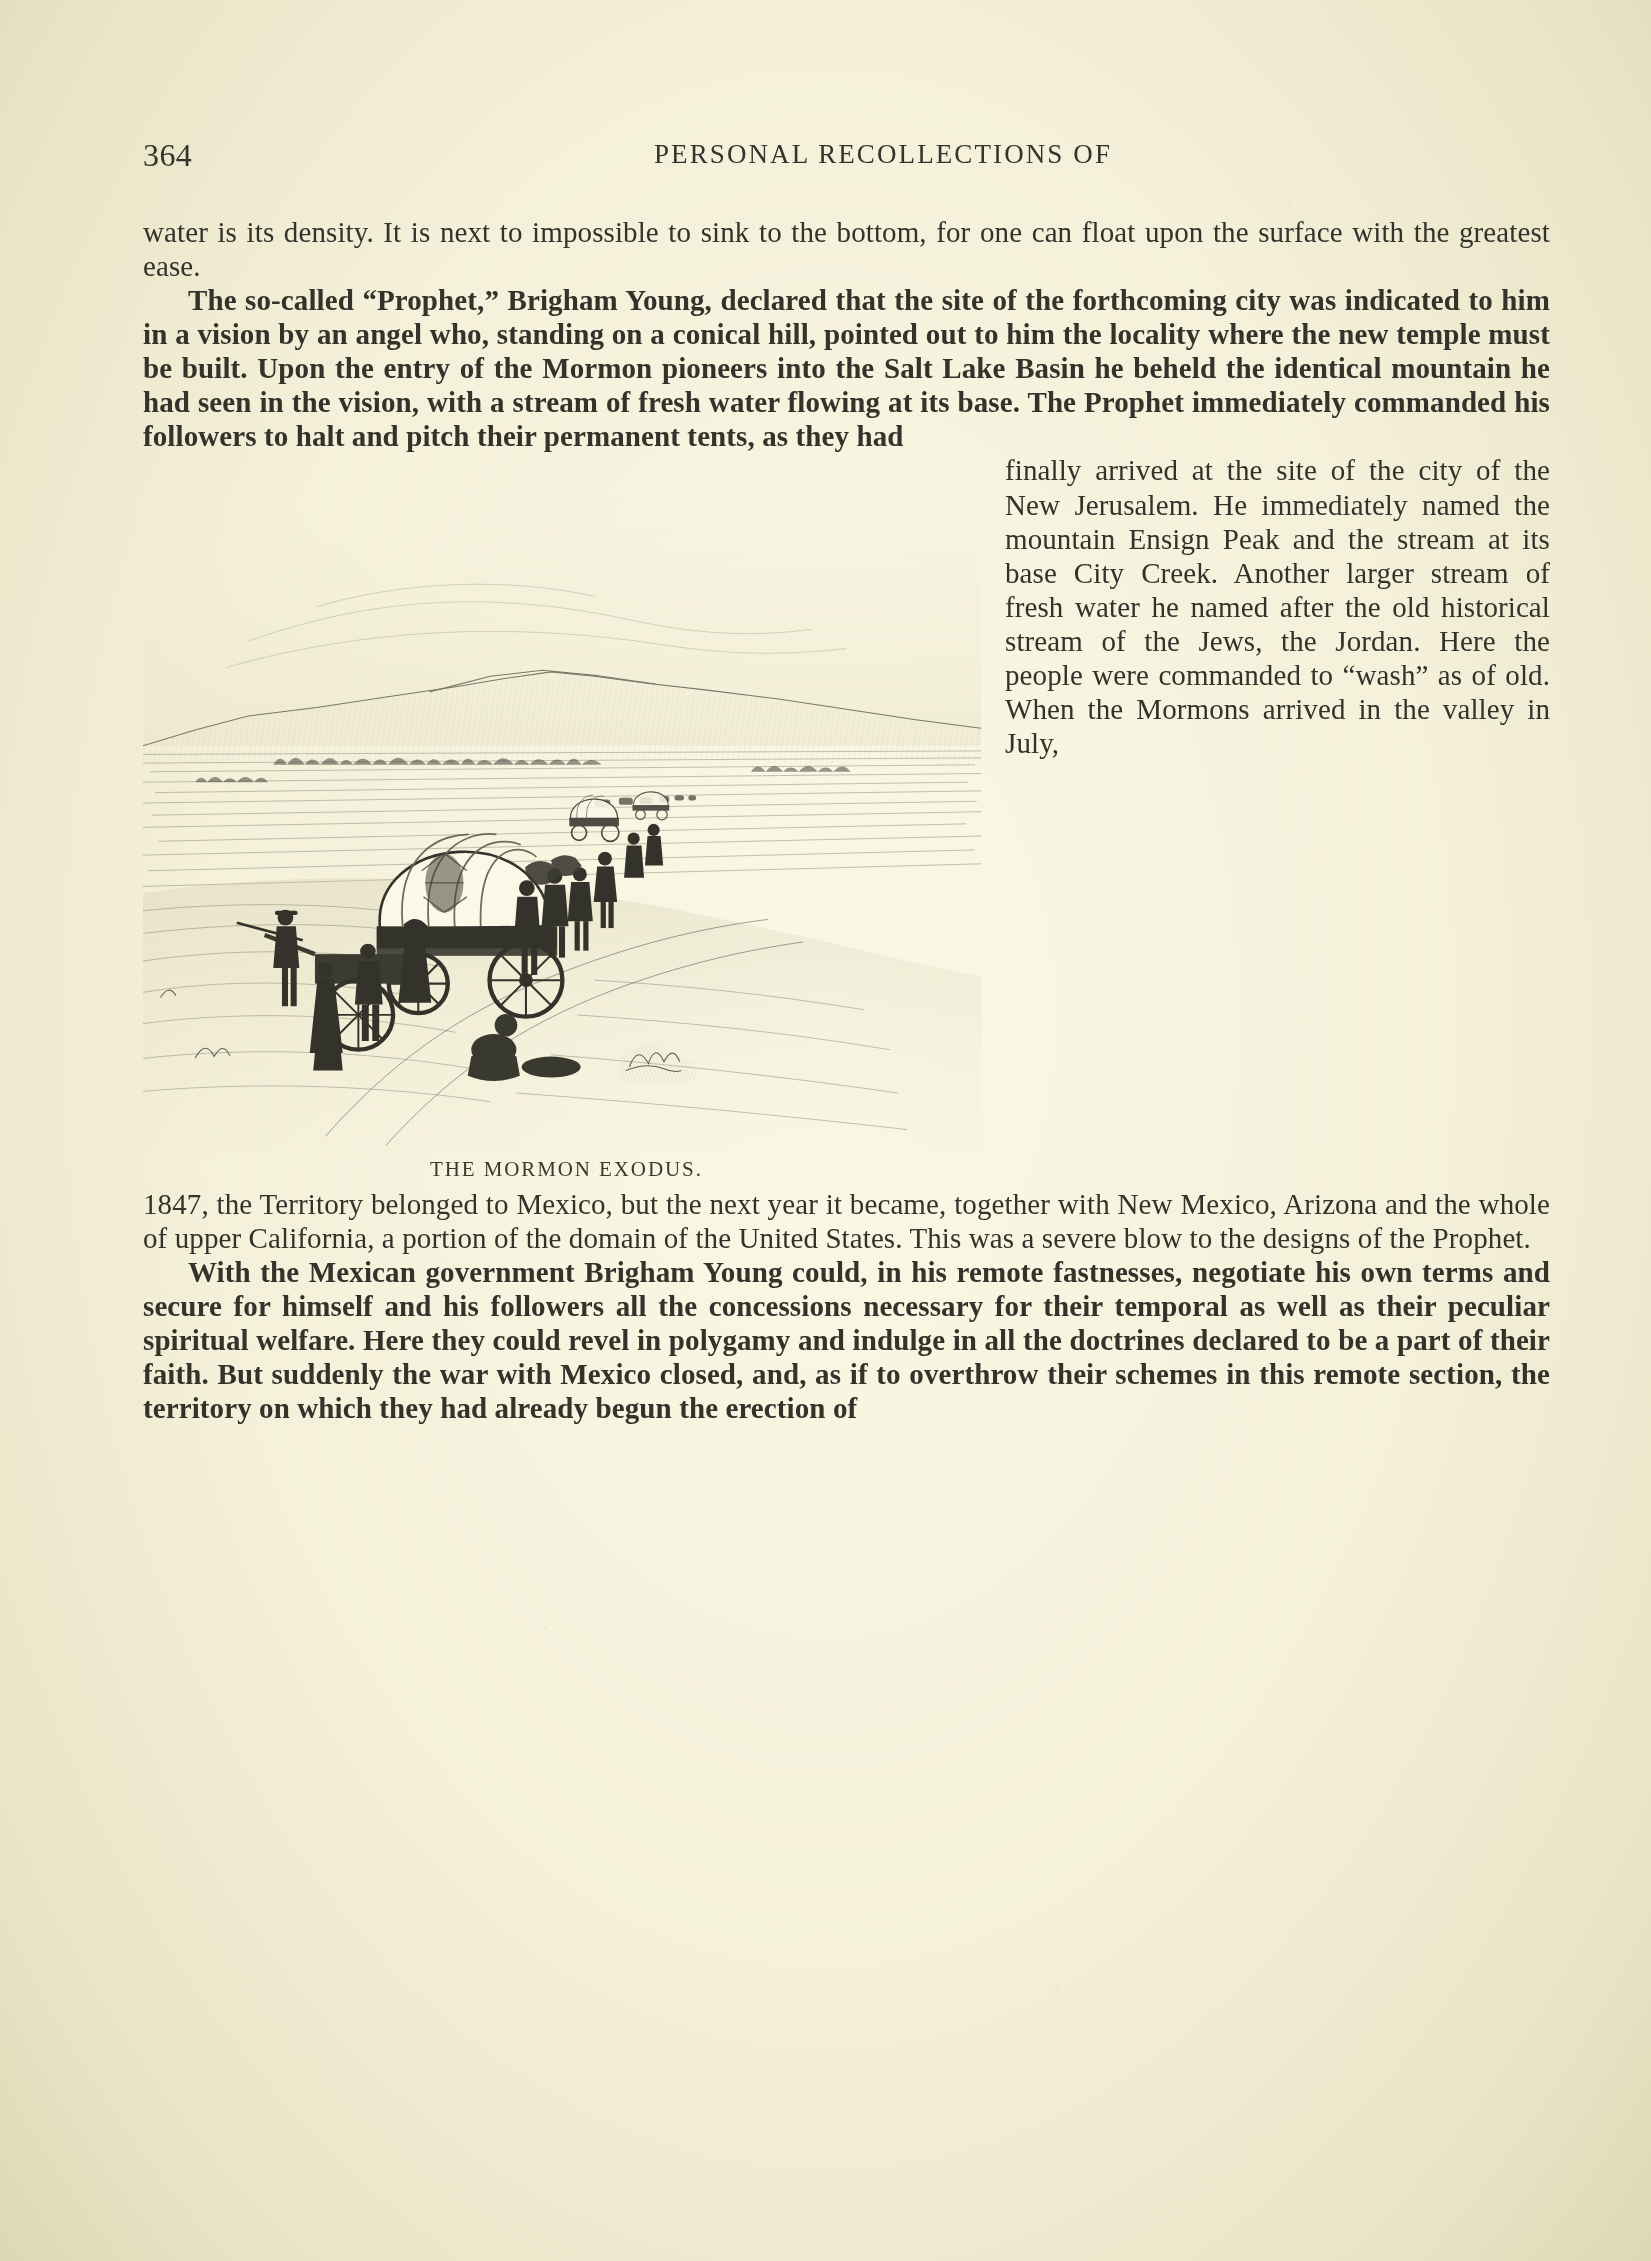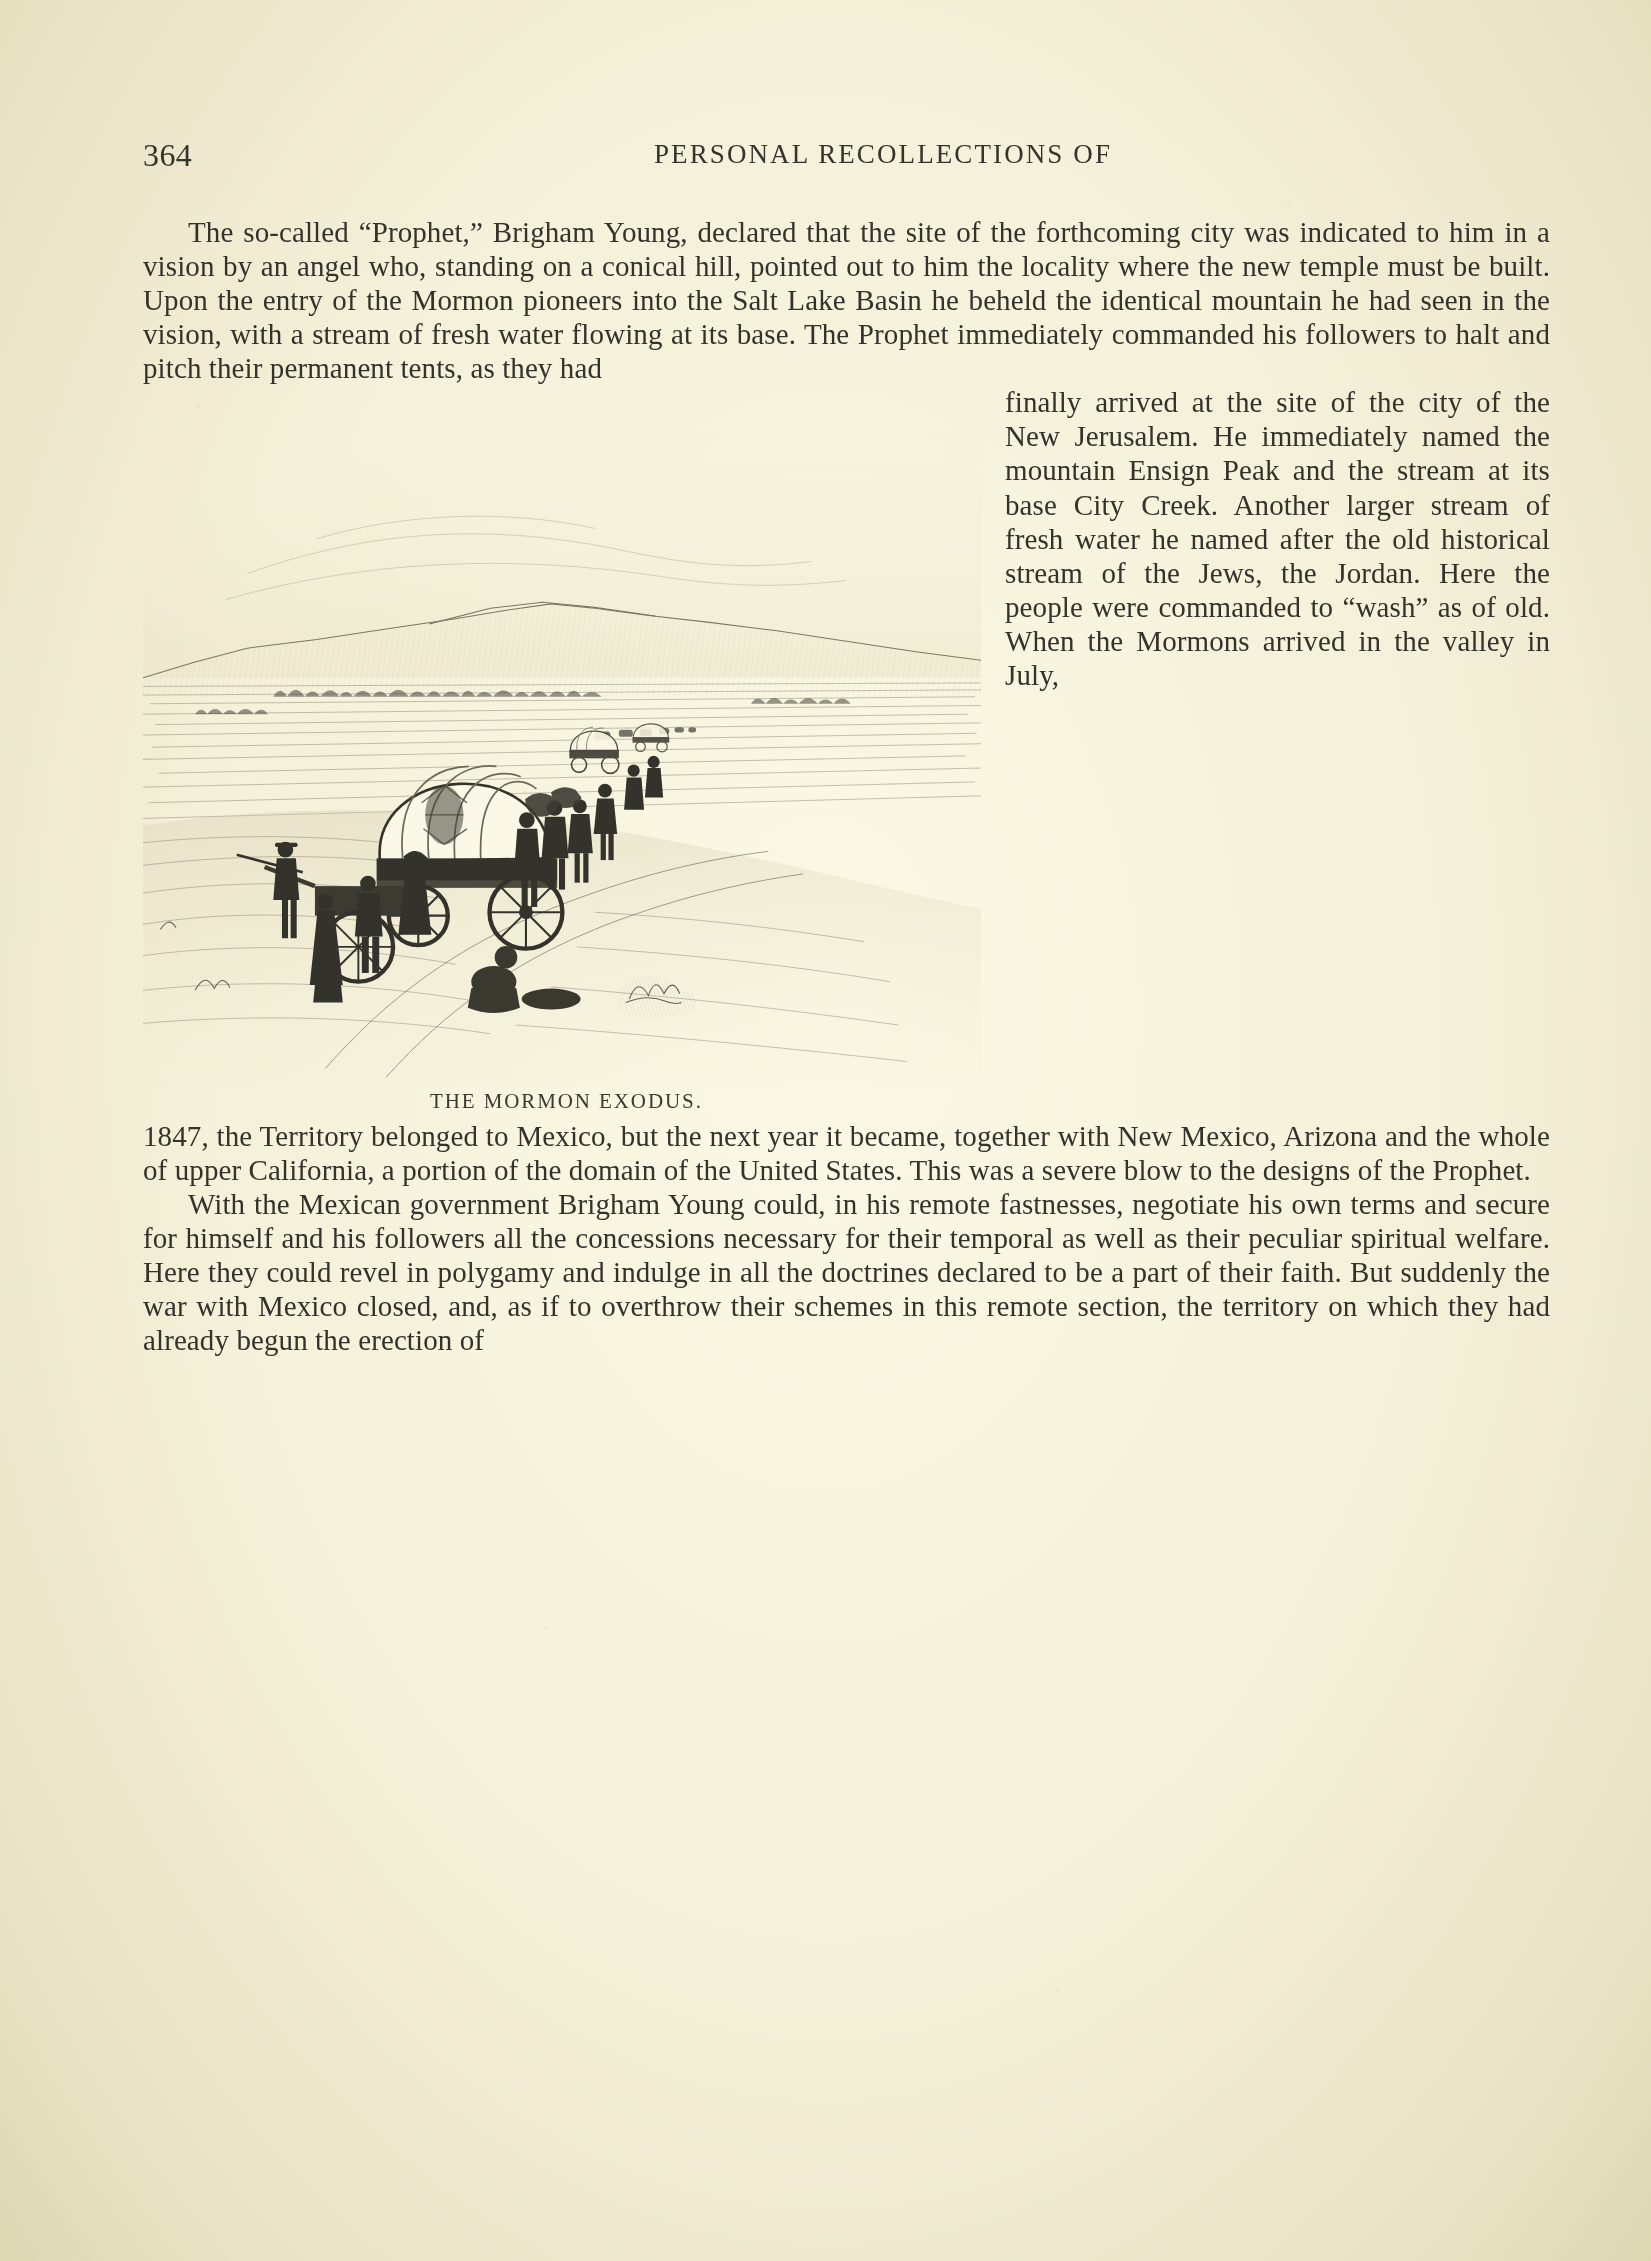--- a/index.html
+++ b/index.html
@@ -70,20 +70,21 @@
     text-align: justify;
     text-justify: inter-word;
     color: #33322b;
     letter-spacing: 0.1px;
   }
   .body-text p {
     margin: 0;
   }
   .indent {
     text-indent: 45px;
+    font-weight: bold;
   }
   .figure-wrap {
     position: relative;
     float: left;
     width: 838px;
     margin: 5.2px 24px 5.2px 0;
     shape-outside: margin-box;
   }
   .engraving {
     position: relative;
@@ -109,20 +110,21 @@
 
   <div class="content">
 
     <div class="running-head">
       <div class="folio">364</div>
       <div class="head-title">PERSONAL RECOLLECTIONS OF</div>
     </div>
 
     <div class="body-text">
 
+      <p>water is its density.   It is next to impossible to sink to the bottom, for one can float upon the surface with the greatest ease.</p>
 
       <p class="indent">The so-called “Prophet,” Brigham Young, declared that the site of the forthcoming city was indicated to him in a vision by an angel who, standing on a conical hill, pointed out to him the locality where the new temple must be built.   Upon the entry of the Mormon pioneers into the Salt Lake Basin he beheld the identical mountain he had seen in the vision, with a stream of fresh water flowing at its base.   The Prophet immediately commanded his followers to halt and pitch their permanent tents, as they had</p>
 
       <div class="figure-wrap">
         <div class="engraving">
           <svg viewBox="0 0 965 800" width="838" height="695" aria-hidden="true">
             <defs>
               <linearGradient id="skyg" x1="0" y1="0" x2="0" y2="1">
                 <stop offset="0%" stop-color="#f6f2dd" stop-opacity="0"></stop>
                 <stop offset="100%" stop-color="#e7e2c4" stop-opacity=".45"></stop>

